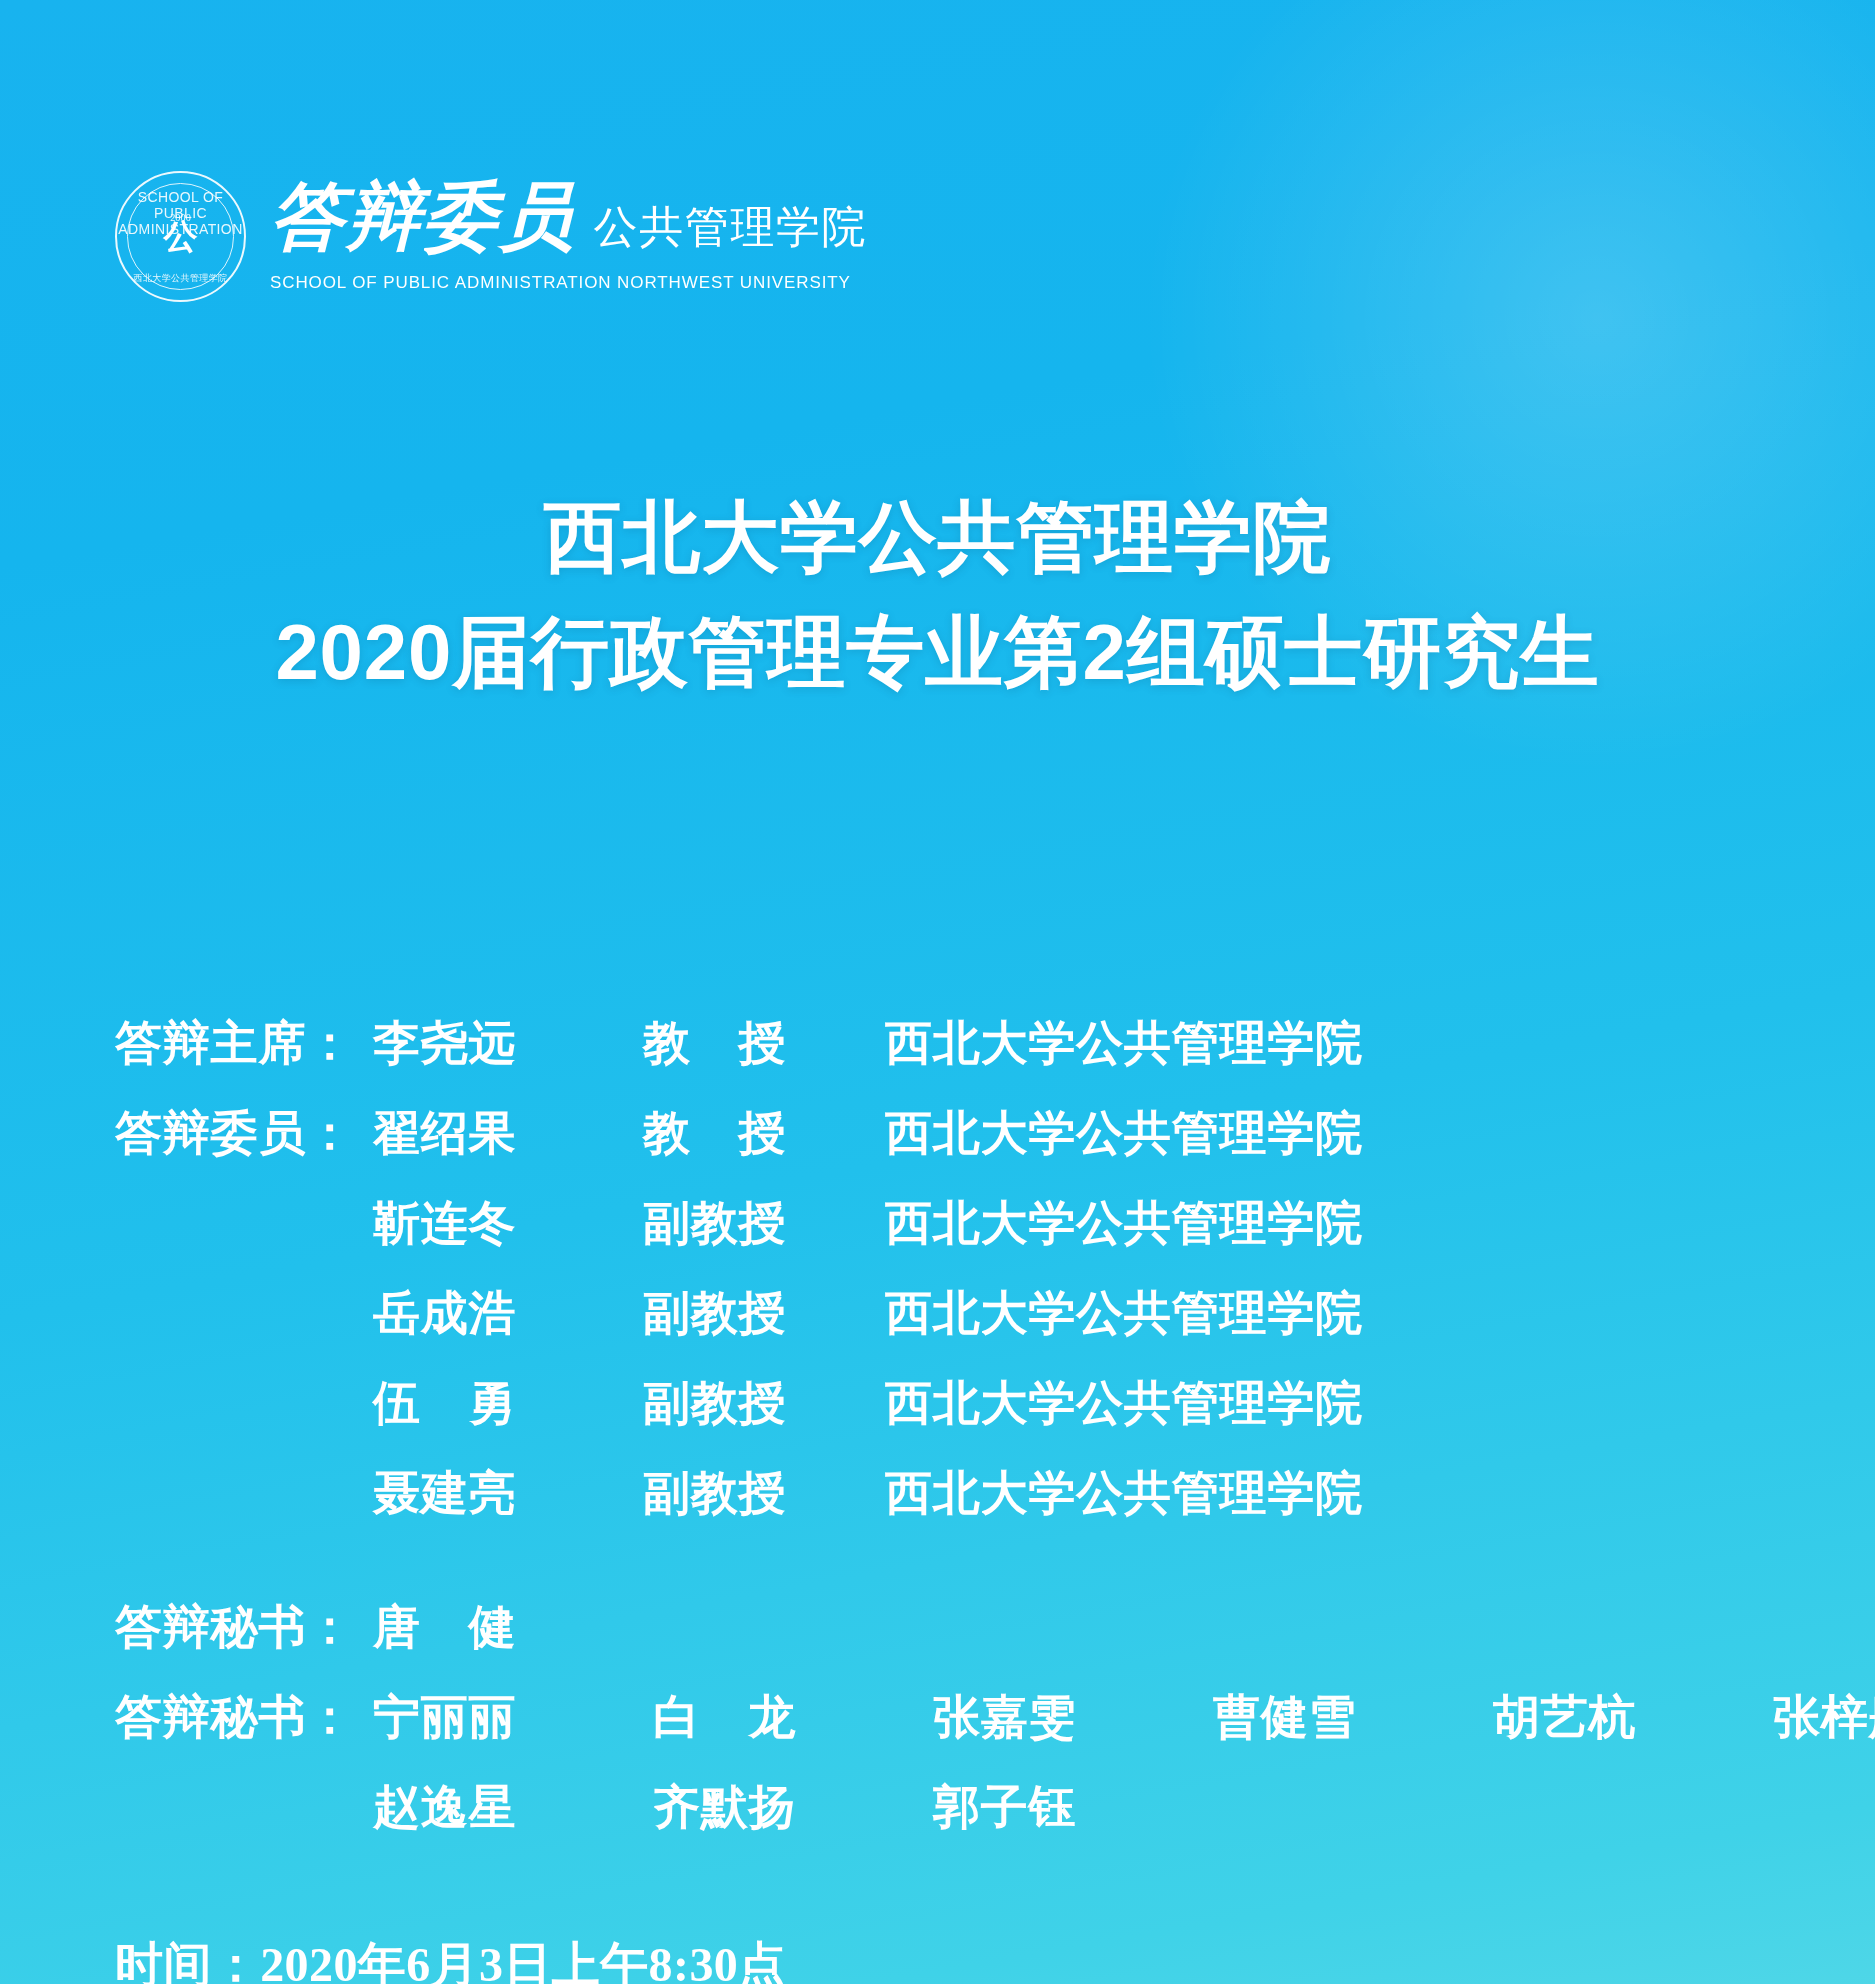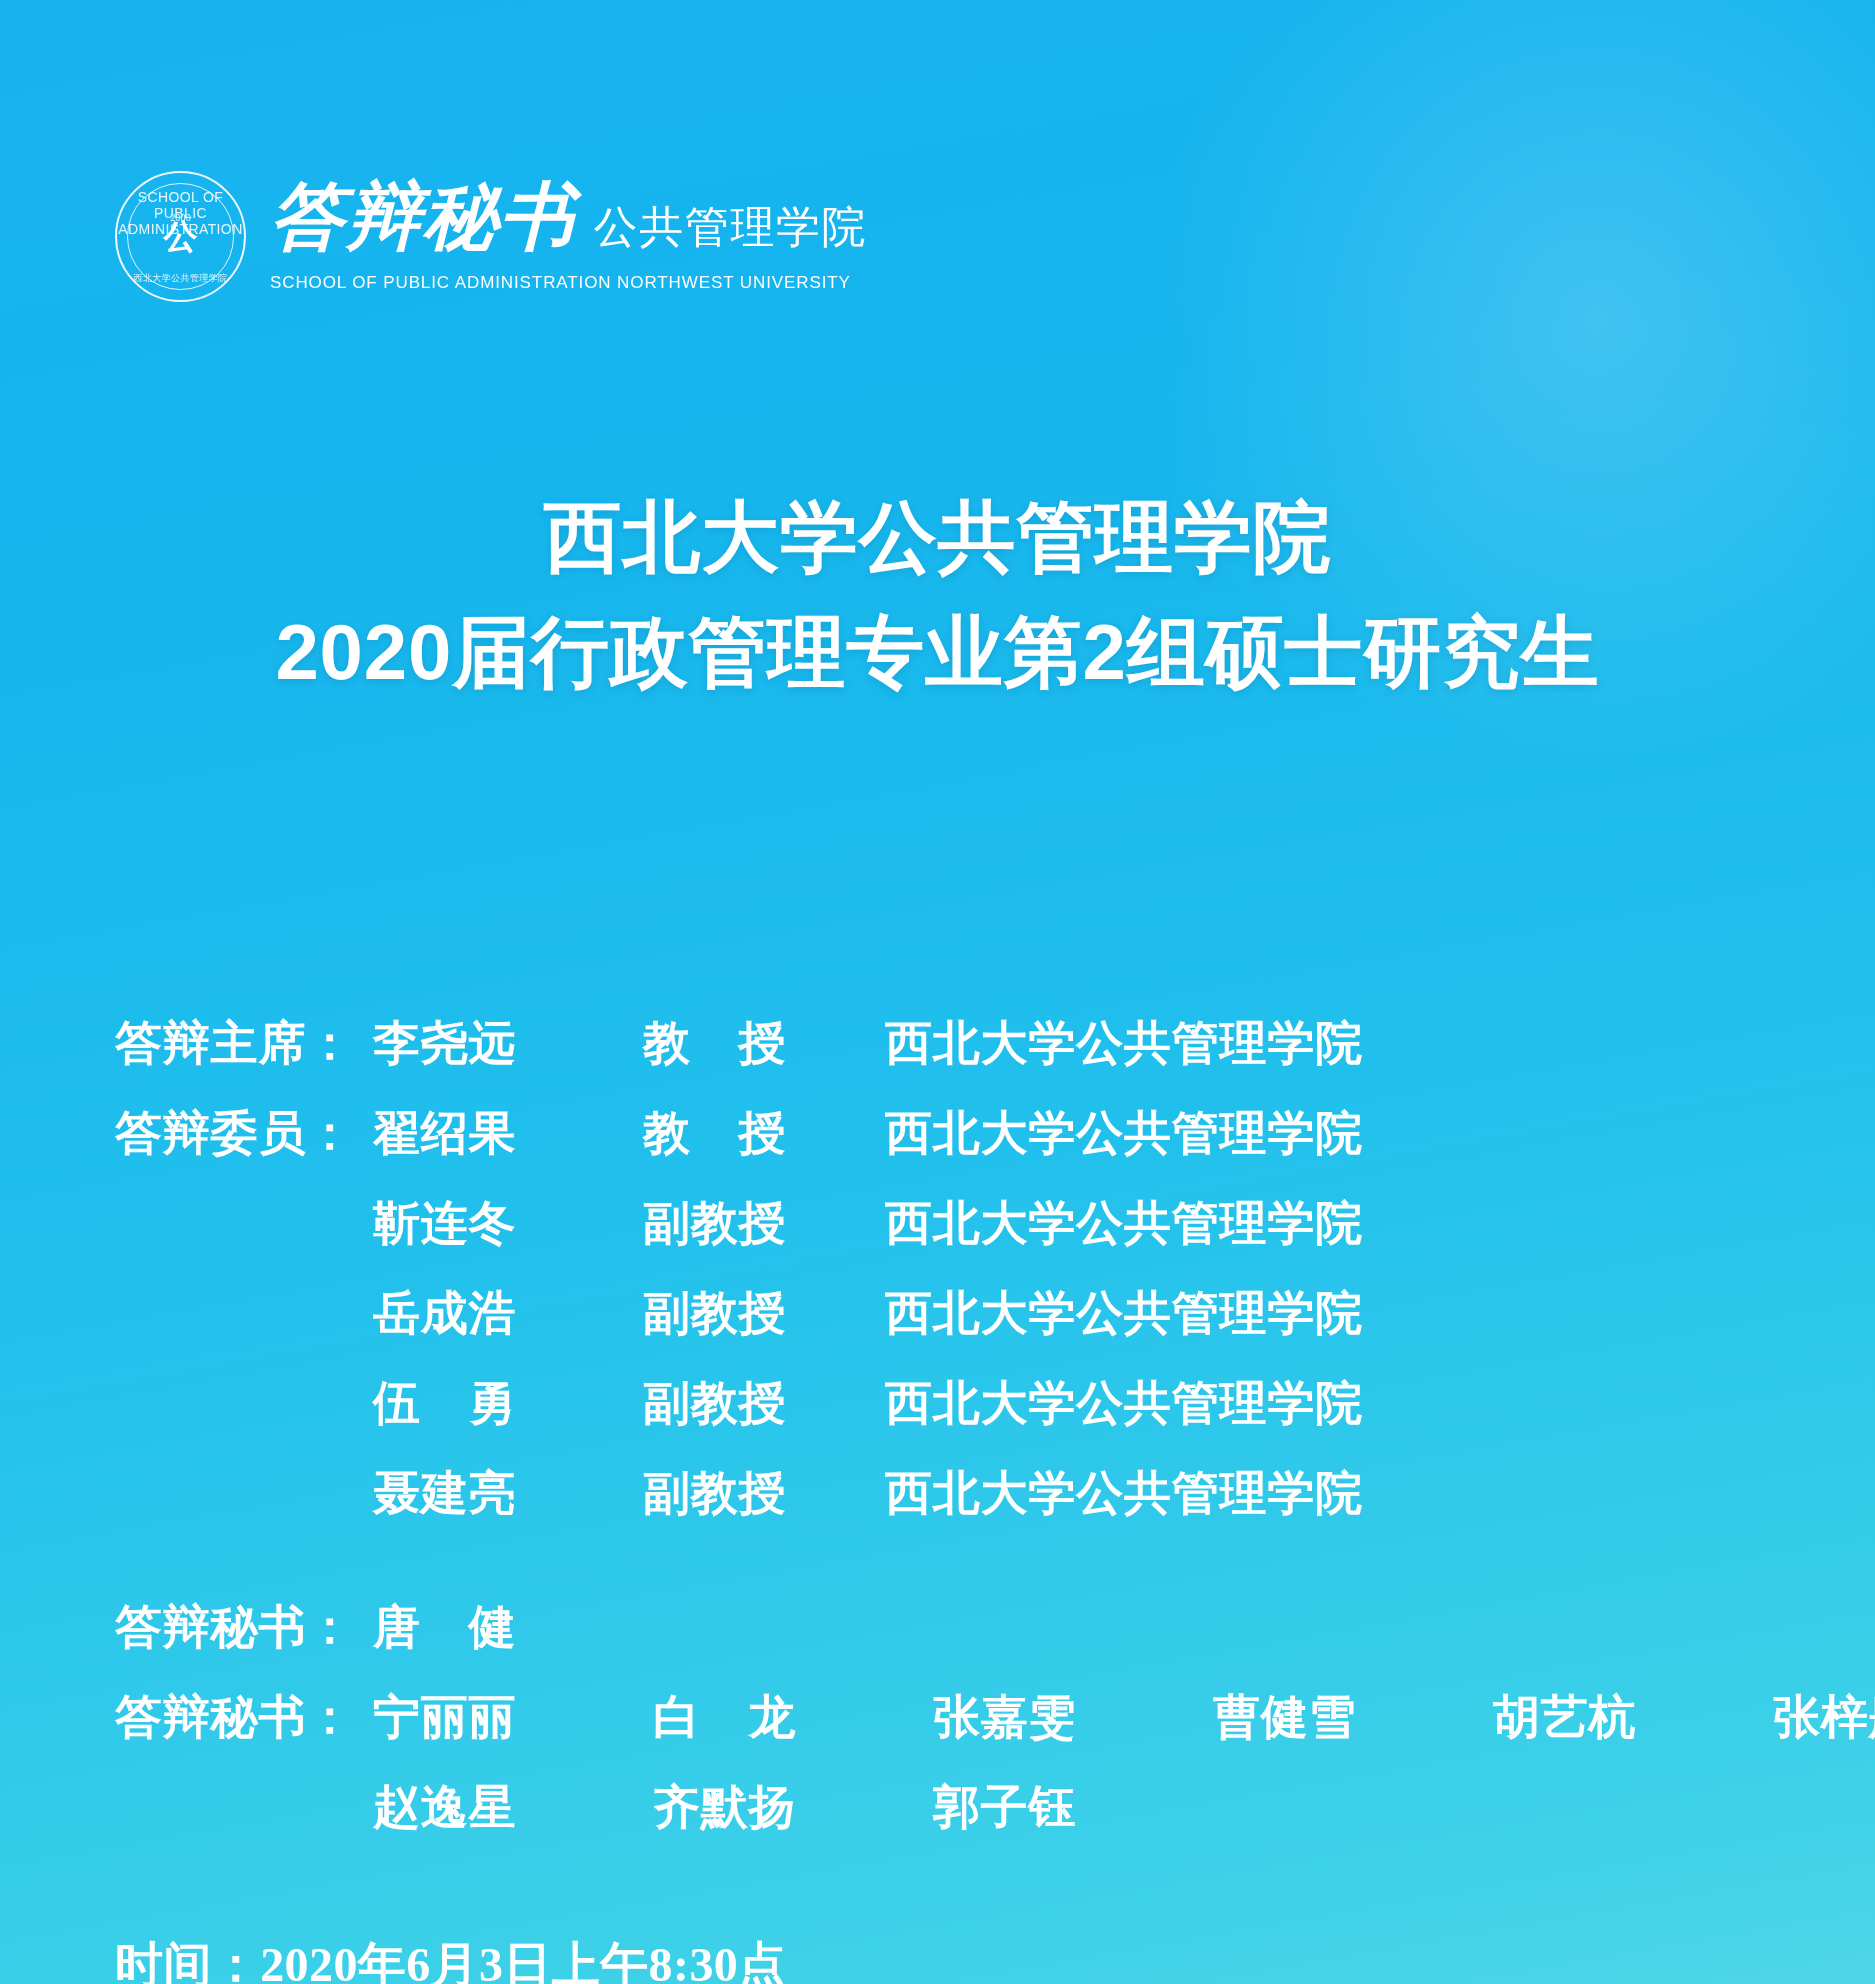--- a/index.html
+++ b/index.html
@@ -220,21 +220,21 @@
 
   <div class="header">
     <div class="seal">
       <div class="seal-top-text">SCHOOL OF PUBLIC ADMINISTRATION</div>
       <div class="seal-core">公</div>
       <div class="seal-year">2000</div>
       <div class="seal-bottom-text">西北大学公共管理学院</div>
     </div>
     <div class="logo-text">
       <div class="logo-cn">
-        <span class="logo-cn-main">答辩秘书</span>
+        <span class="logo-cn-main">答辩委员</span>
         <span class="logo-cn-sub">公共管理学院</span>
       </div>
       <div class="logo-en">SCHOOL OF PUBLIC ADMINISTRATION NORTHWEST UNIVERSITY</div>
     </div>
   </div>
 
   <div class="title-block">
     <span class="title-line">西北大学公共管理学院</span>
     <span class="title-line">2020届行政管理专业第2组硕士研究生</span>
   </div>

